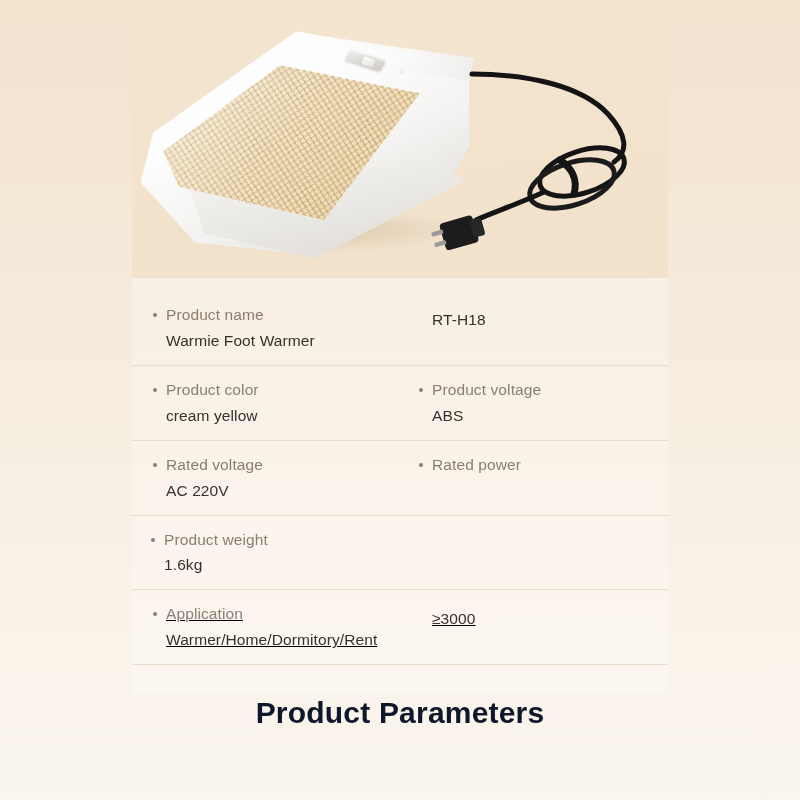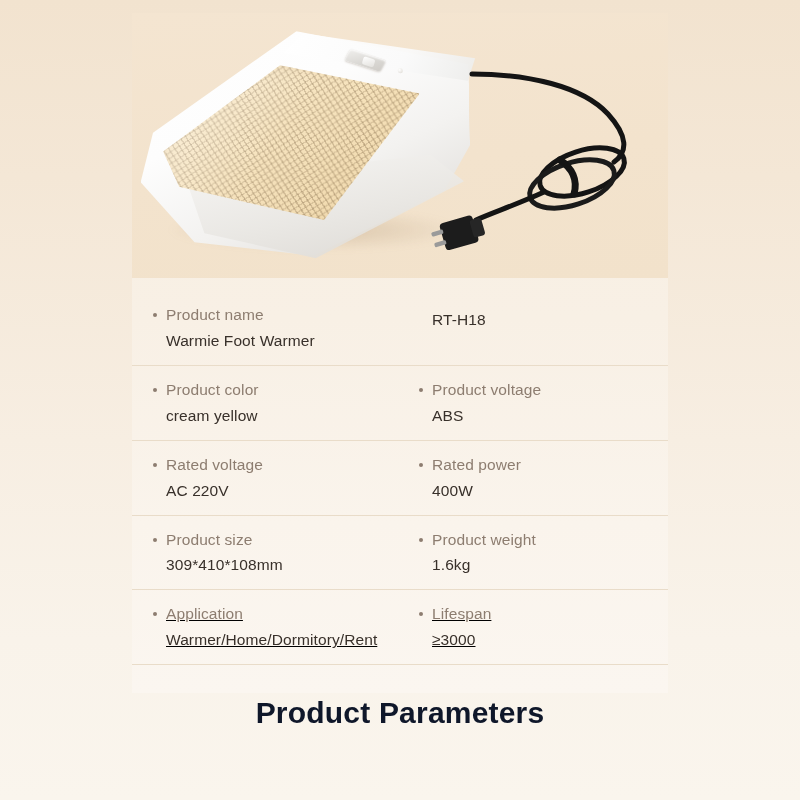--- a/index.html
+++ b/index.html
@@ -319,42 +319,36 @@
       </div>
     </div>
 
     <div class="spec-row">
       <div class="spec-cell left">
         <div class="spec-label">Rated voltage</div>
         <div class="spec-value">AC 220V</div>
       </div>
       <div class="spec-cell right">
         <div class="spec-label">Rated power</div>
-        <div class="spec-value">400W</div>
-      </div>
-    </div>
-
-    <div class="spec-row">
-      <div class="spec-cell left">
-        <div class="spec-label">Product size</div>
-        <div class="spec-value">309*410*108mm</div>
-      </div>
+      </div>
+    </div>
+
+    <div class="spec-row">
       <div class="spec-cell right">
         <div class="spec-label">Product weight</div>
         <div class="spec-value">1.6kg</div>
       </div>
     </div>
 
     <div class="spec-row">
       <div class="spec-cell left">
         <div class="spec-label">Application</div>
         <div class="spec-value">Warmer/Home/Dormitory/Rent</div>
       </div>
       <div class="spec-cell right">
-        <div class="spec-label">Lifespan</div>
         <div class="spec-value">≥3000</div>
       </div>
     </div>
 
   </div>
 </div>
 
 <div class="footer-title">Product Parameters</div>
 
 </body></html>

